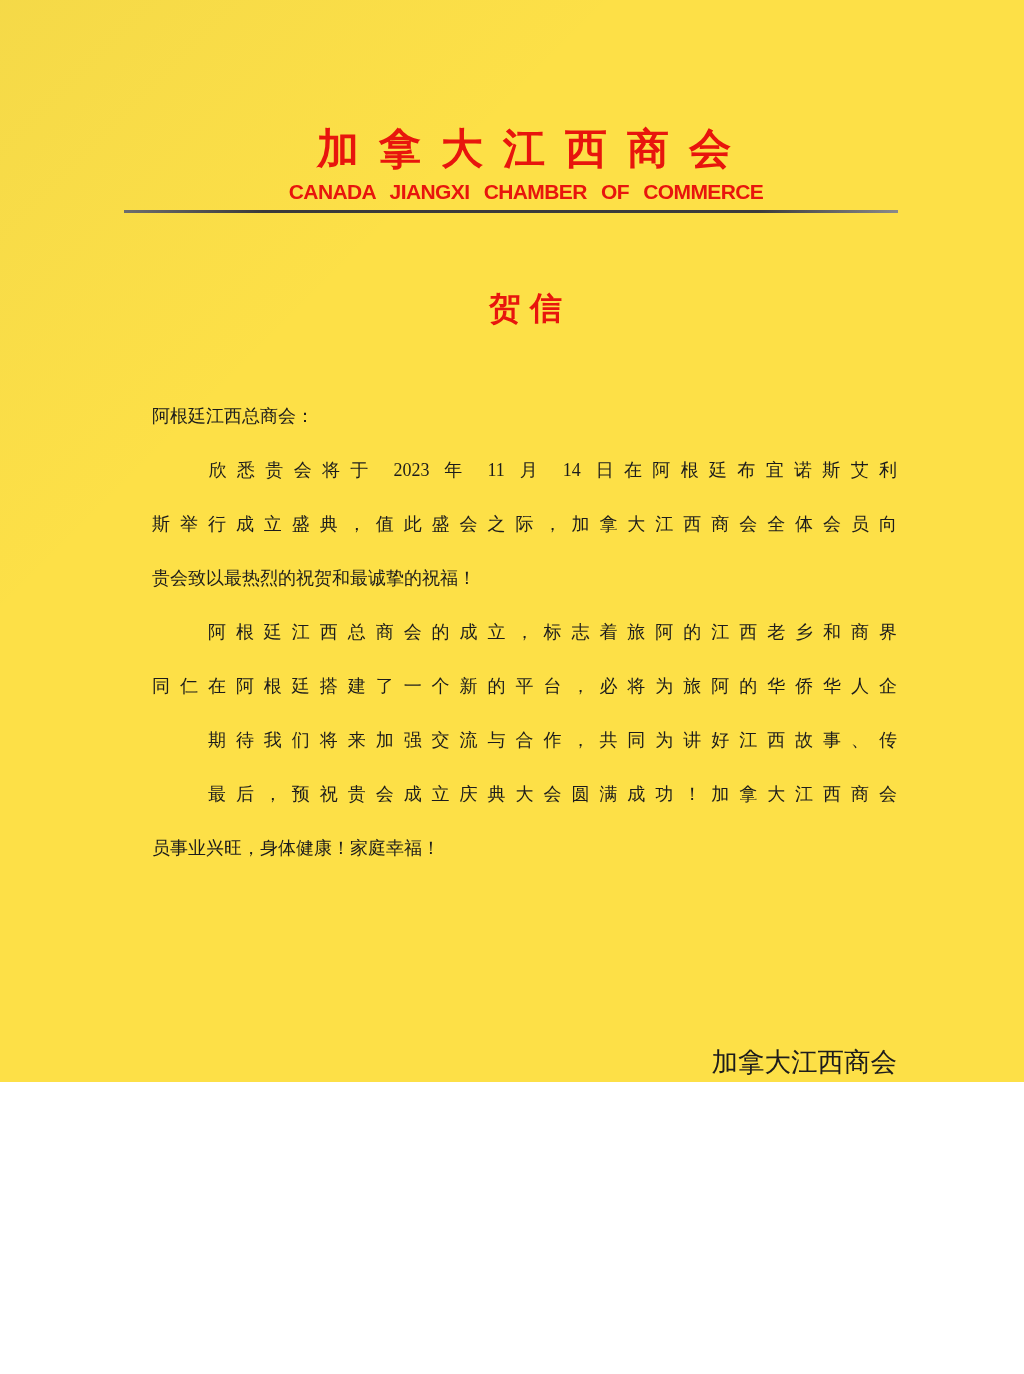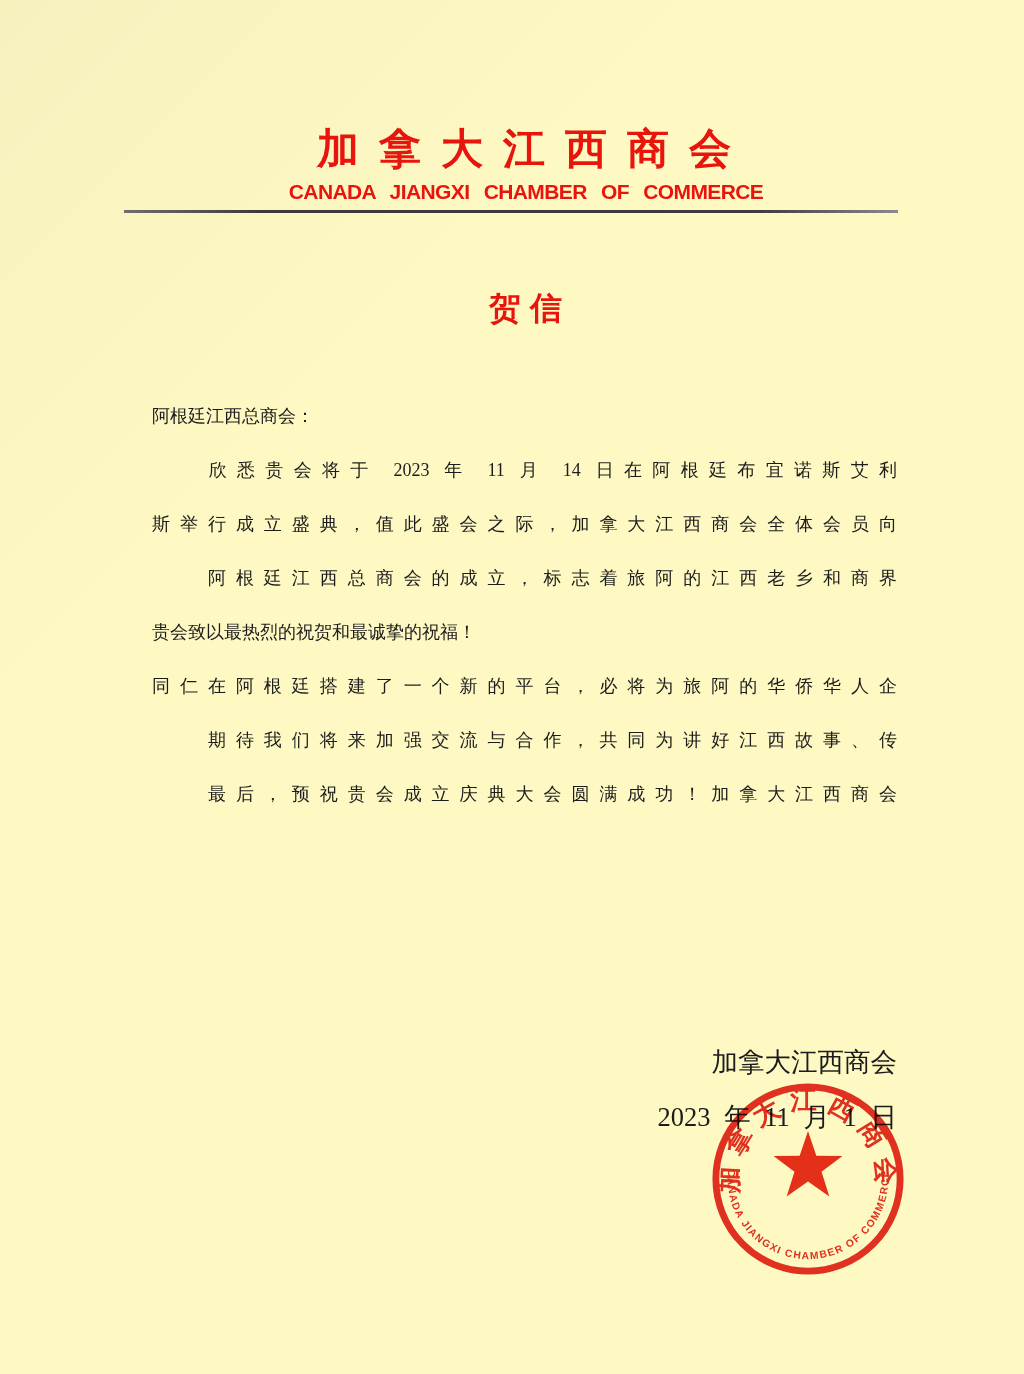--- a/index.html
+++ b/index.html
@@ -1,20 +1,20 @@
 <!DOCTYPE html>
 <html><head>
 <meta charset="utf-8">
 <style>
   html, body { margin: 0; padding: 0; background: #ffffff; }
   .page {
     position: relative;
     width: 1024px;
-    height: 1374px;
-    background: #fef9c3;
+    height: 1082px;
+    background: #fde047;
     overflow: hidden;
     font-family: "Liberation Serif", "DejaVu Serif", serif;
     color: #1c1c1c;
   }
   
   .page::before {
     content: "";
     position: absolute; inset: 0;
     background: linear-gradient(135deg, rgba(90,90,90,0.05), rgba(0,0,0,0) 30%);
     pointer-events: none;
@@ -145,25 +145,26 @@
   <div class="org-en">CANADA JIANGXI CHAMBER OF COMMERCE</div>
 
   <div class="divider"></div>
 
   <h1 class="letter-title">贺信</h1>
 
   <main class="body" id="letter-body">
       <div class="body-line">阿根廷江西总商会：</div>
       <div class="body-line justify">　　欣悉贵会将于 2023 年 11 月 14 日在阿根廷布宜诺斯艾利</div>
       <div class="body-line justify">斯举行成立盛典，值此盛会之际，加拿大江西商会全体会员向</div>
+      <div class="body-line">贵会致以最热烈的祝贺和最诚挚的祝福！</div>
       <div class="body-line justify">　　阿根廷江西总商会的成立，标志着旅阿的江西老乡和商界</div>
-      <div class="body-line">贵会致以最热烈的祝贺和最诚挚的祝福！</div>
       <div class="body-line justify">同仁在阿根廷搭建了一个新的平台，必将为旅阿的华侨华人企</div>
       <div class="body-line justify">　　期待我们将来加强交流与合作，共同为讲好江西故事、传</div>
       <div class="body-line justify">　　最后，预祝贵会成立庆典大会圆满成功！加拿大江西商会</div>
+      <div class="body-line">员事业兴旺，身体健康！家庭幸福！</div>
     </main>
 
   <div class="signature">加拿大江西商会</div>
 
   <div class="date">2023 年 11 月 1 日</div>
 
   <div class="seal">
     <svg viewBox="0 0 200 200" xmlns="http://www.w3.org/2000/svg" xmlns:xlink="http://www.w3.org/1999/xlink">
       <defs>
         <path id="sealTopArc" d="M 35.7,130 A 71,71 0 1 1 164.3,130" fill="none"></path>

